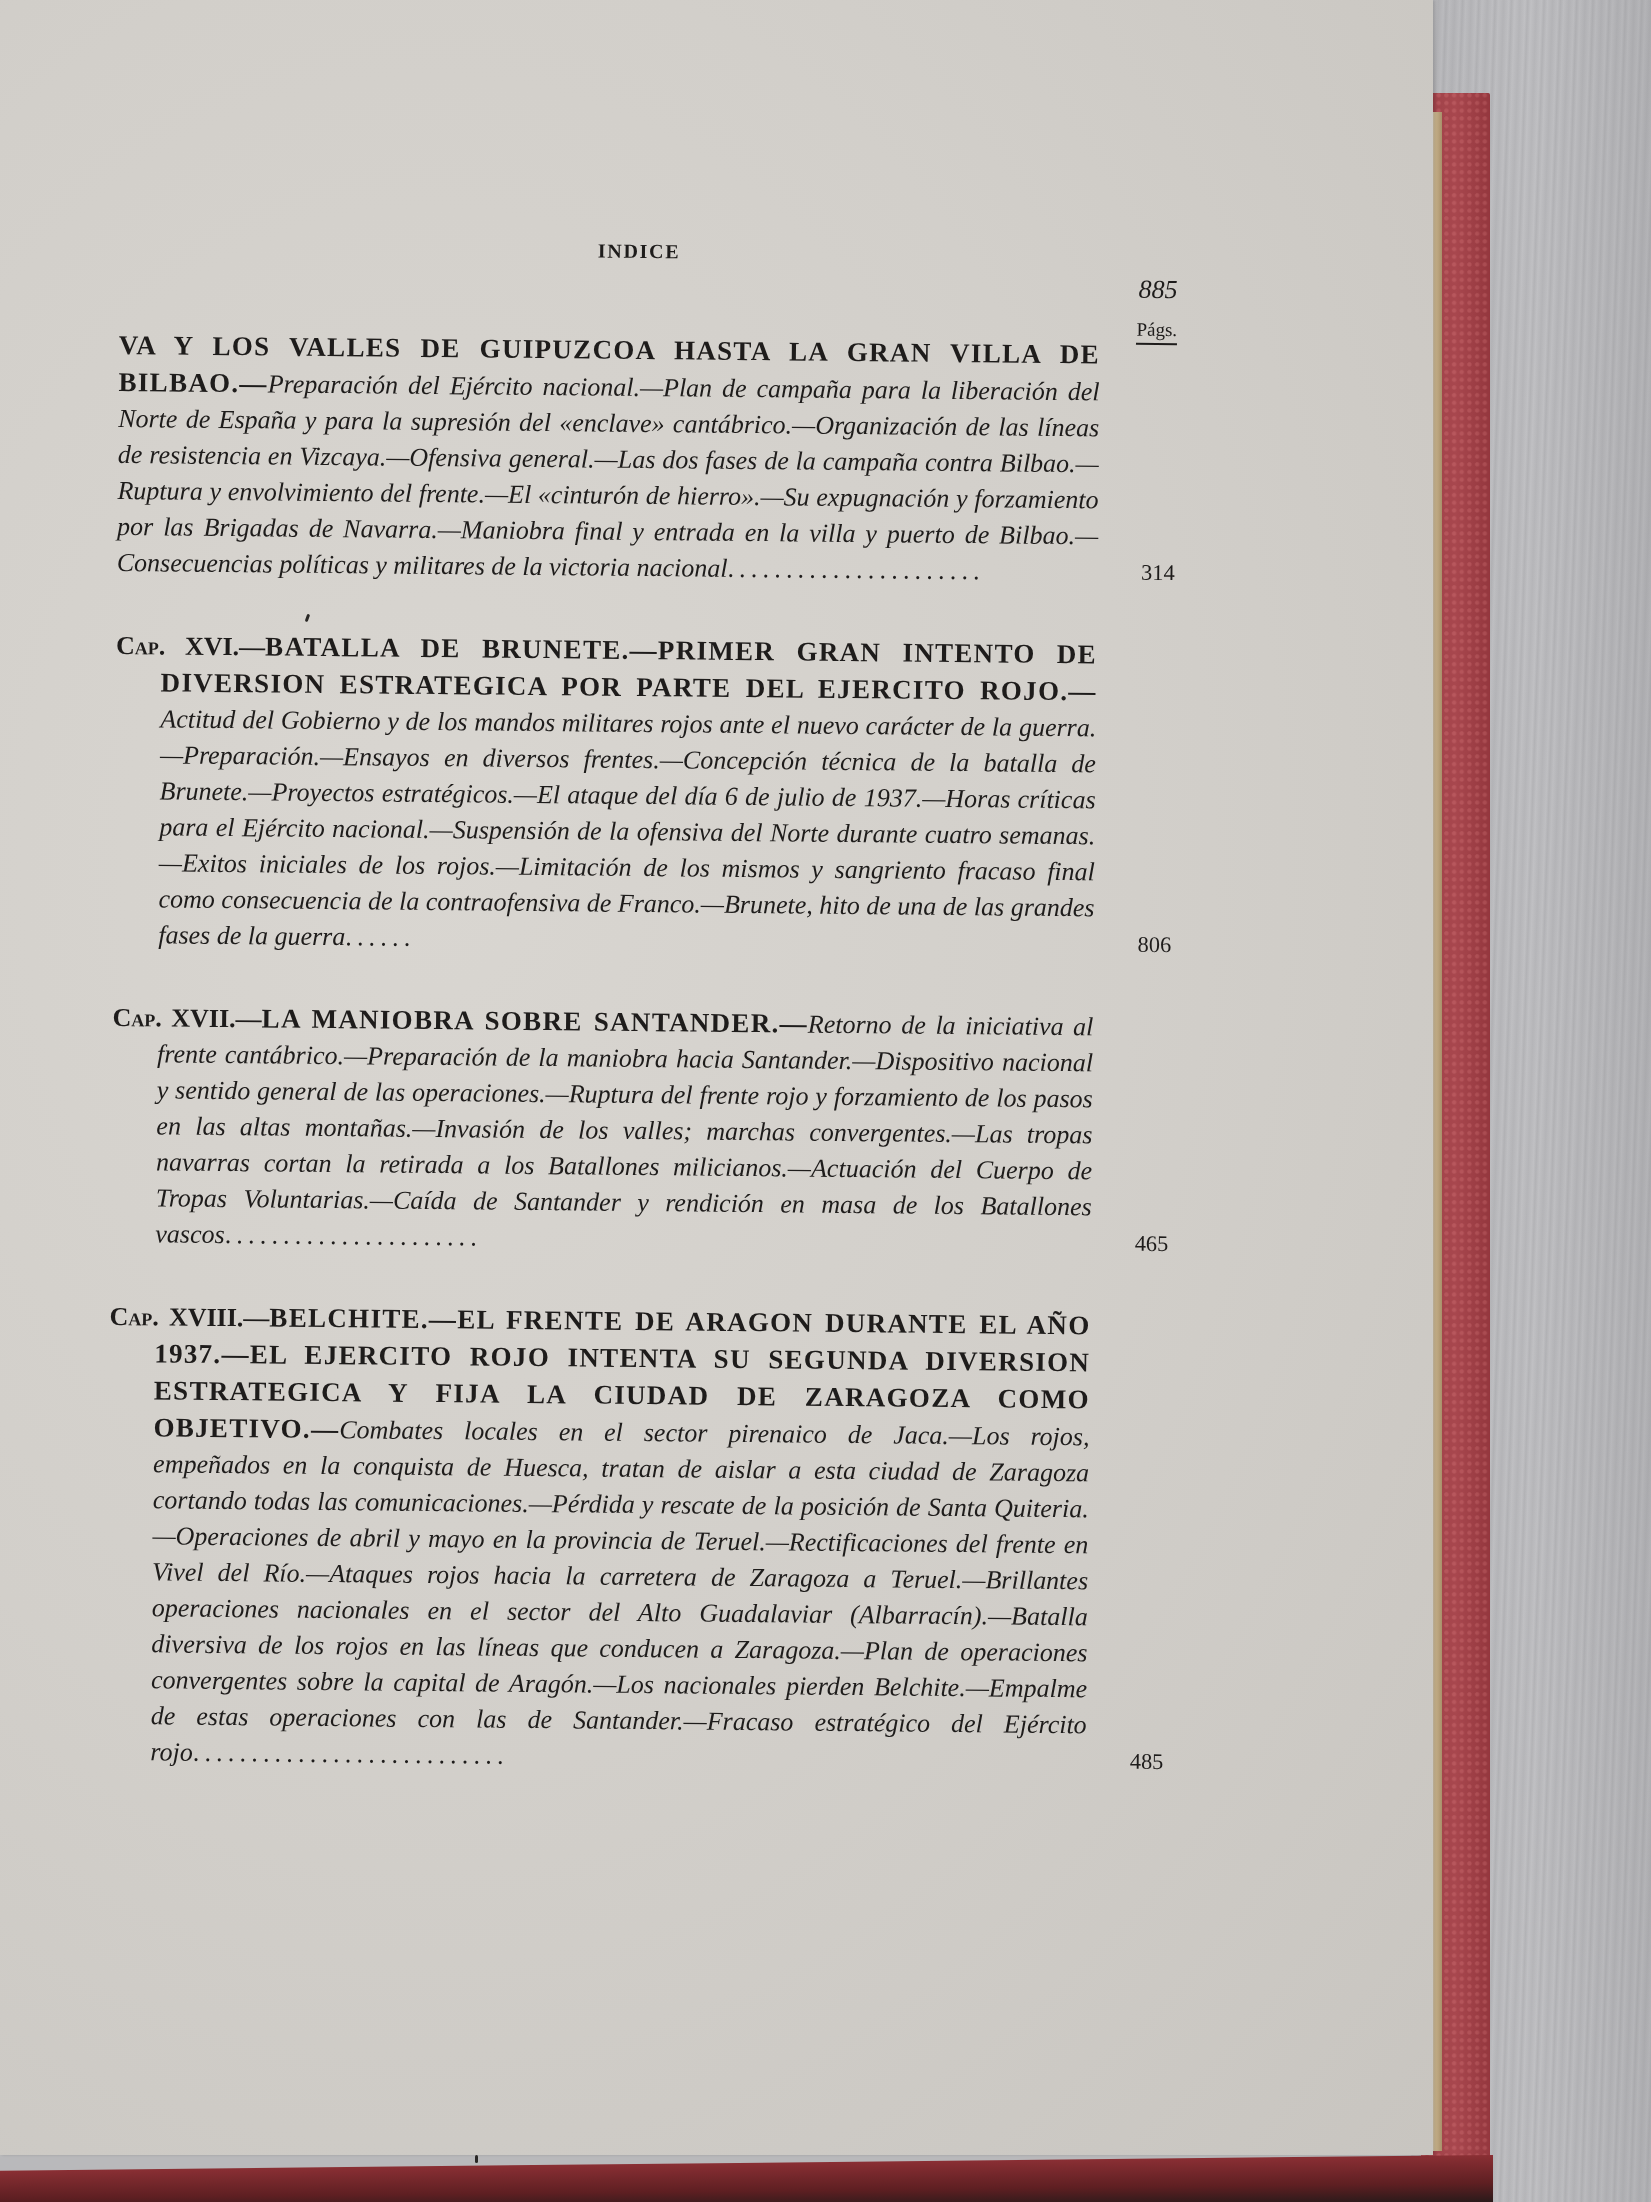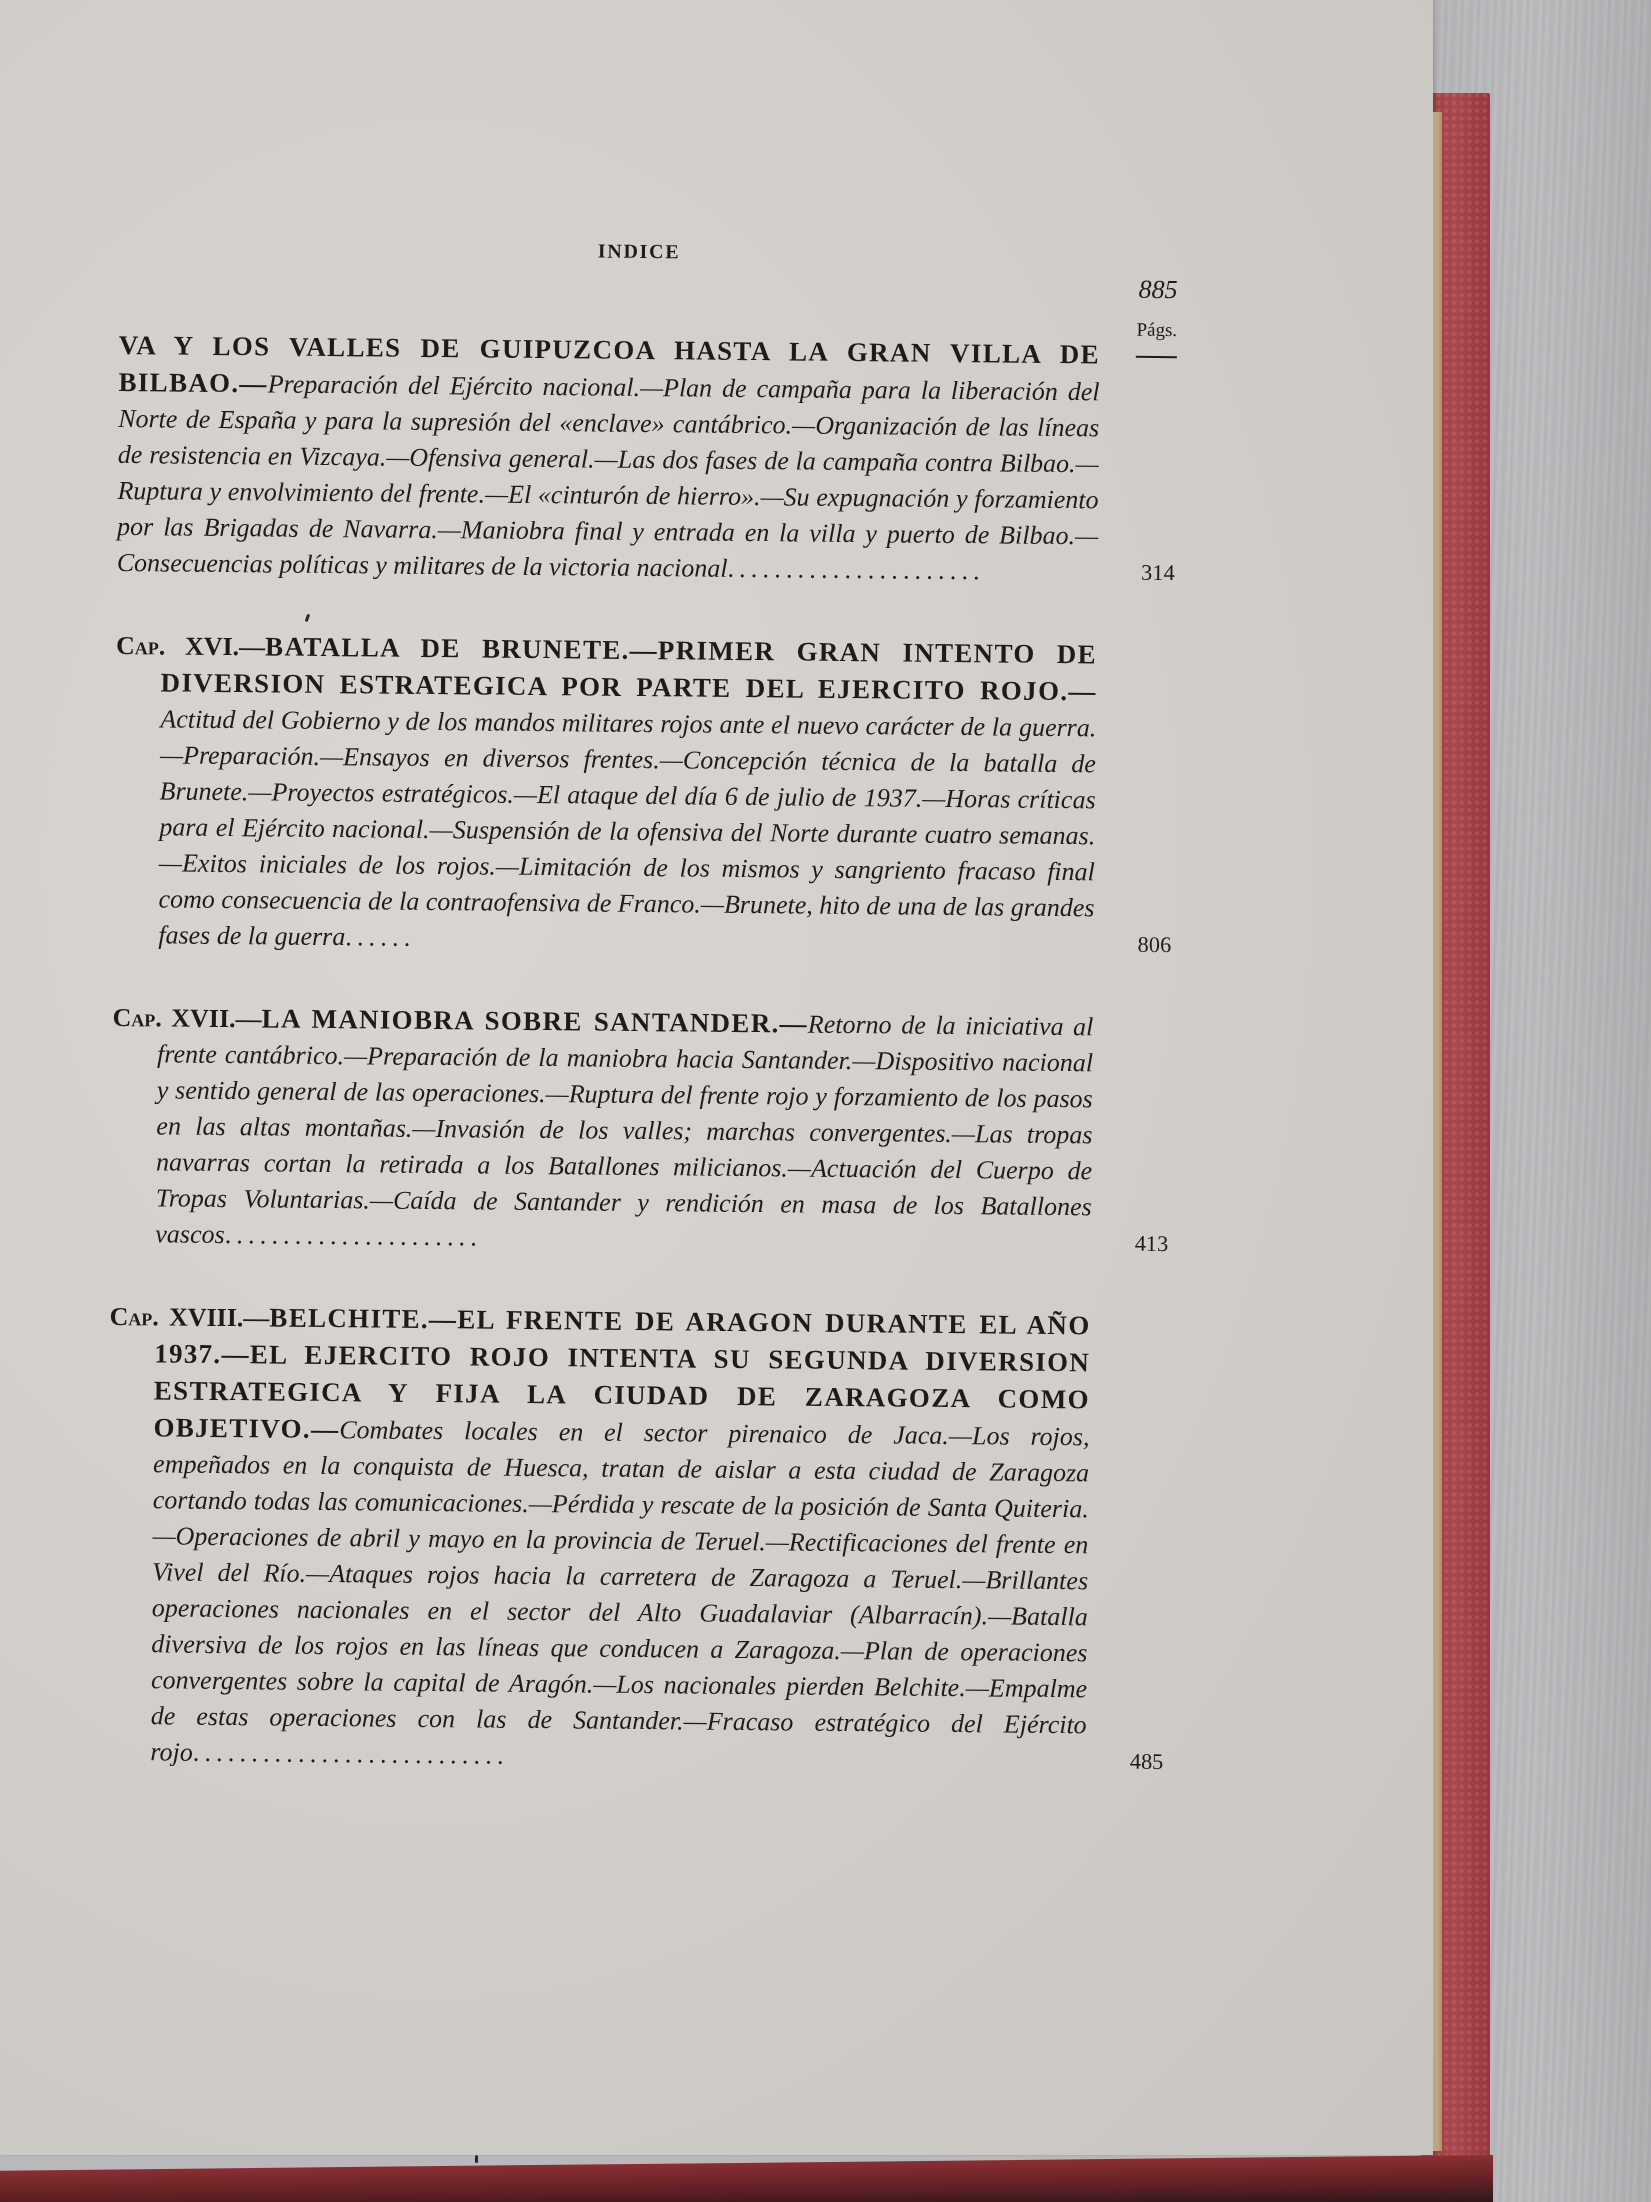--- a/index.html
+++ b/index.html
@@ -106,21 +106,21 @@
       right: 0px;
       top: 33px;
       font-size: 26px;
       font-style: italic;
     }
     .pags-label {
       position: absolute;
       right: 0px;
       top: 77px;
       font-size: 19px;
-      padding-bottom: 15px;
+      padding-bottom: 2px;
       border-bottom: 2.6px solid #1e1c1b;
     }
     .entry {
       position: relative;
       margin-bottom: 46px;
       padding-right: 77px;
     }
     .entry-text {
       font-size: 26px;
       line-height: 36px;
@@ -193,21 +193,21 @@
       <div class="entry-text">
         <span class="cap">Cap. XVI.—</span><span class="heading">BATALLA DE BRUNETE.—PRIMER GRAN INTENTO DE DIVERSION ESTRATEGICA POR PARTE DEL EJERCITO ROJO.—</span><span class="summary">Actitud del Gobierno y de los mandos militares rojos ante el nuevo carácter de la guerra.—Preparación.—Ensayos en diversos frentes.—Concepción técnica de la batalla de Brunete.—Proyectos estratégicos.—El ataque del día 6 de julio de 1937.—Horas críticas para el Ejército nacional.—Suspensión de la ofensiva del Norte durante cuatro semanas.—Exitos iniciales de los rojos.—Limitación de los mismos y sangriento fracaso final como consecuencia de la contraofensiva de Franco.—Brunete, hito de una de las grandes fases de la guerra</span><span class="leader">......</span>
       </div>
       <span class="entry-page">806</span>
     </div>
 
     <div class="entry entry-hanging">
       <div class="entry-text">
         <span class="cap">Cap. XVII.—</span><span class="heading">LA MANIOBRA SOBRE SANTANDER.—</span><span class="summary">Retorno de la iniciativa al frente cantábrico.—Preparación de la maniobra hacia Santander.—Dispositivo nacional y sentido general de las operaciones.—Ruptura del frente rojo y forzamiento de los pasos en las altas montañas.—Invasión de los valles; marchas convergentes.—Las tropas navarras cortan la retirada a los Batallones milicianos.—Actuación del Cuerpo de Tropas Voluntarias.—Caída de Santander y rendición en masa de los Batallones vascos</span><span class="leader">......................</span>
       </div>
-      <span class="entry-page">413</span>
+      <span class="entry-page">465</span>
     </div>
 
     <div class="entry entry-hanging">
       <div class="entry-text">
         <span class="cap">Cap. XVIII.—</span><span class="heading">BELCHITE.—EL FRENTE DE ARAGON DURANTE EL AÑO 1937.—EL EJERCITO ROJO INTENTA SU SEGUNDA DIVERSION ESTRATEGICA Y FIJA LA CIUDAD DE ZARAGOZA COMO OBJETIVO.—</span><span class="summary">Combates locales en el sector pirenaico de Jaca.—Los rojos, empeñados en la conquista de Huesca, tratan de aislar a esta ciudad de Zaragoza cortando todas las comunicaciones.—Pérdida y rescate de la posición de Santa Quiteria.—Operaciones de abril y mayo en la provincia de Teruel.—Rectificaciones del frente en Vivel del Río.—Ataques rojos hacia la carretera de Zaragoza a Teruel.—Brillantes operaciones nacionales en el sector del Alto Guadalaviar (Albarracín).—Batalla diversiva de los rojos en las líneas que conducen a Zaragoza.—Plan de operaciones convergentes sobre la capital de Aragón.—Los nacionales pierden Belchite.—Empalme de estas operaciones con las de Santander.—Fracaso estratégico del Ejército rojo</span><span class="leader">...........................</span>
       </div>
       <span class="entry-page">485</span>
     </div>
 
   </div>

